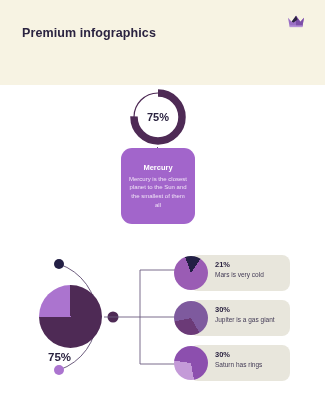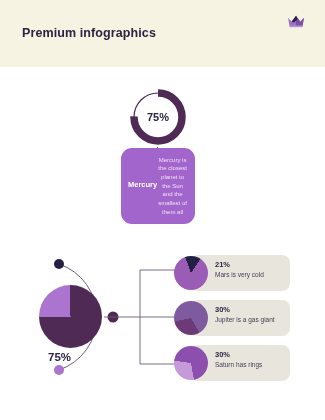--- a/index.html
+++ b/index.html
@@ -14,21 +14,21 @@
     overflow: hidden;
     position: relative;
   }
 
   
   .header {
     position: absolute;
     left: 0;
     top: 0;
     width: 325px;
-    height: 67px;
+    height: 85px;
     background: #f7f3e3;
   }
   .header-title {
     position: absolute;
     left: 22px;
     top: 26px;
     font-size: 12.5px;
     font-weight: bold;
     color: #2b2340;
     letter-spacing: 0.1px;
@@ -74,21 +74,21 @@
   
   .mercury-card {
     position: absolute;
     left: 121px;
     top: 148px;
     width: 74px;
     height: 76px;
     background: #a265cb;
     border-radius: 11px;
     display: flex;
-    flex-direction: row;
+    flex-direction: column;
     align-items: center;
     justify-content: center;
     padding: 0 7px;
     box-sizing: border-box;
   }
   .mercury-title {
     font-size: 7.5px;
     font-weight: bold;
     color: #ffffff;
     margin-bottom: 3px;

